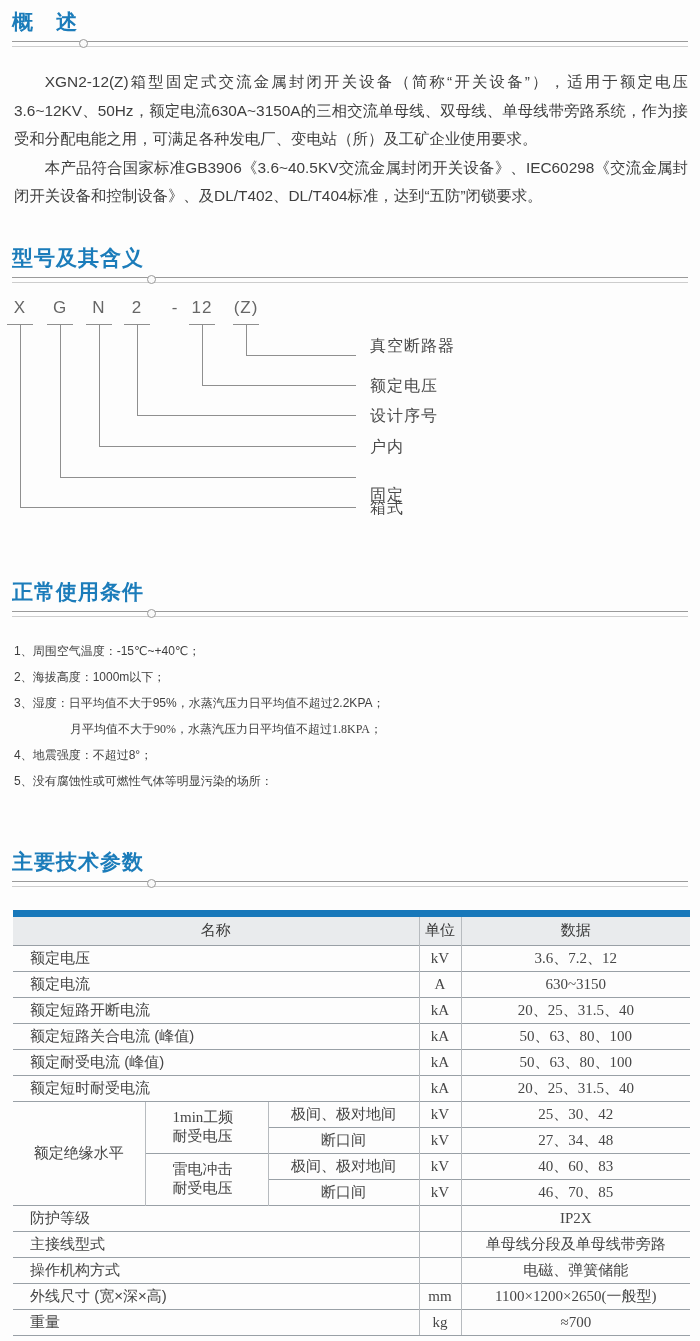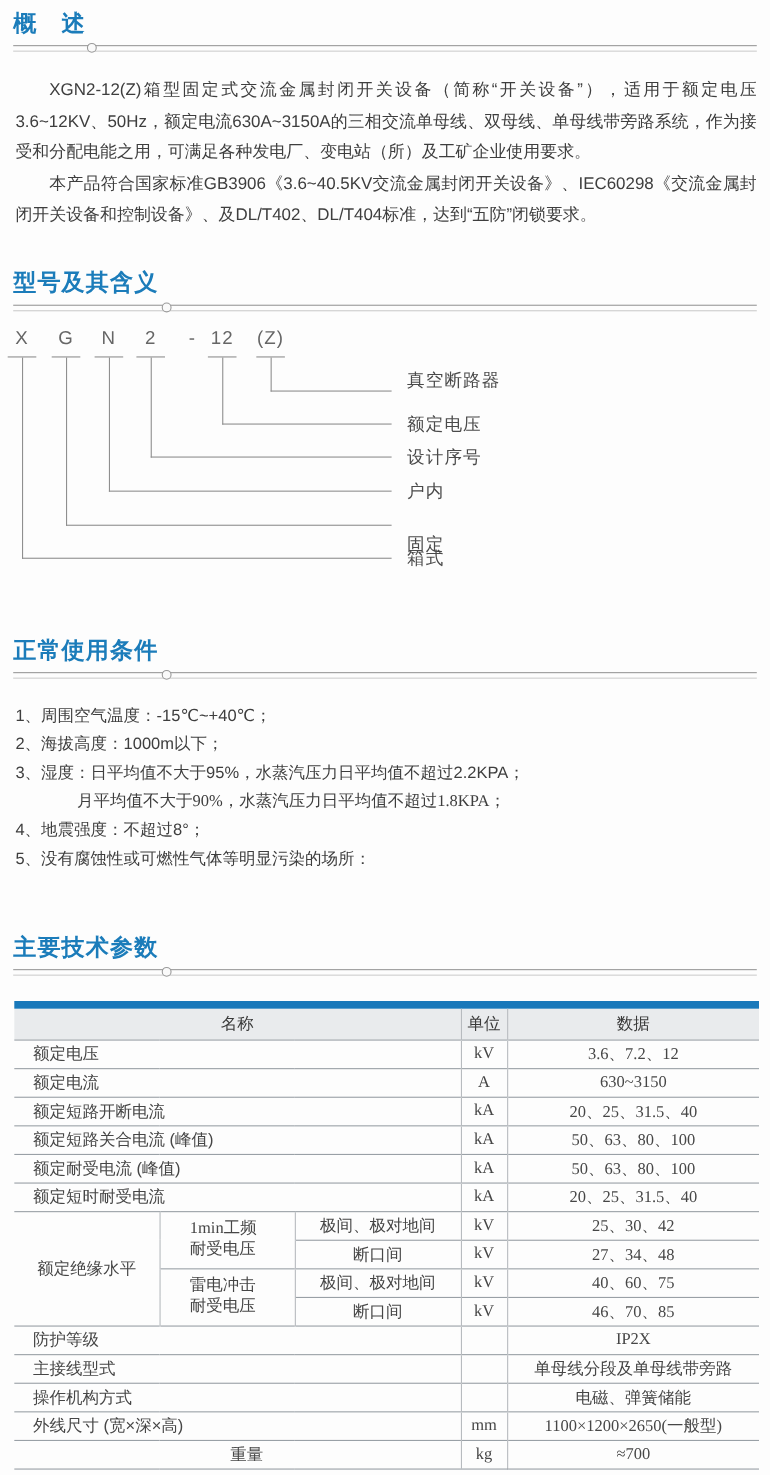--- a/index.html
+++ b/index.html
@@ -41,39 +41,39 @@
     position:absolute;top:30px;
     border-left:1px solid #8f8f8f;border-bottom:1px solid #8f8f8f;
   }
   .dlabel{
     position:absolute;left:370px;height:18px;
     font-size:16px;color:#4a4a4a;letter-spacing:1px;white-space:nowrap;
   }
   
   .cond-list{
     position:absolute;left:14px;top:638px;width:674px;
-    font-size:15px;line-height:26px;color:#3e3e3e;
+    font-size:12px;line-height:26px;color:#3e3e3e;
   }
   .cond-list div{white-space:nowrap;}
   .cond-list .indent{padding-left:56px;font-family:Liberation Serif, serif;}
   
   .tablewrap{position:absolute;left:13px;top:910px;width:677px;}
   .bluebar{height:7px;background:#1878ba;}
   table.params{
     width:677px;border-collapse:collapse;table-layout:fixed;
     font-size:15px;color:#464646;
   }
   table.params td,table.params th{
     border-top:1px solid #99a0a6;padding:0;vertical-align:middle;
     font-weight:normal;overflow:hidden;
   }
   table.params tr{height:26px;}
   table.params tr.hrow{height:28px;}
   table.params tr.hrow th{border-top:none;background:#e9ebed;color:#3a3a3a;}
-  table.params tr.lastrow td{border-bottom:1px solid #99a0a6;text-align:center;}
+  table.params tr.lastrow td{border-bottom:1px solid #99a0a6;}
   .ncell{text-align:left;padding-left:17px !important;}
   .ccell{text-align:center;font-family:Liberation Serif, serif;}
   .vl{border-left:1px solid #b7bbbf !important;}
   .vr{border-right:1px solid #b7bbbf !important;}
   .grp span{display:inline-block;width:68px;text-align:left;line-height:19px;}
 </style>
 </head>
 <body>
 
 <div class="page">
@@ -198,21 +198,21 @@
       </tr>
       <tr>
         <td class="ccell vl">断口间</td>
         <td class="ccell vl vr">kV</td>
         <td class="ccell">27、34、48</td>
       </tr>
       <tr>
         <td class="ccell vl grp" rowspan="2"><span>雷电冲击耐受电压</span></td>
         <td class="ccell vl">极间、极对地间</td>
         <td class="ccell vl vr">kV</td>
-        <td class="ccell">40、60、75</td>
+        <td class="ccell">40、60、83</td>
       </tr>
       <tr>
         <td class="ccell vl">断口间</td>
         <td class="ccell vl vr">kV</td>
         <td class="ccell">46、70、85</td>
       </tr>
 
       <tr>
         <td class="ncell" colspan="3">防护等级</td>
         <td class="ccell vl vr"></td>

